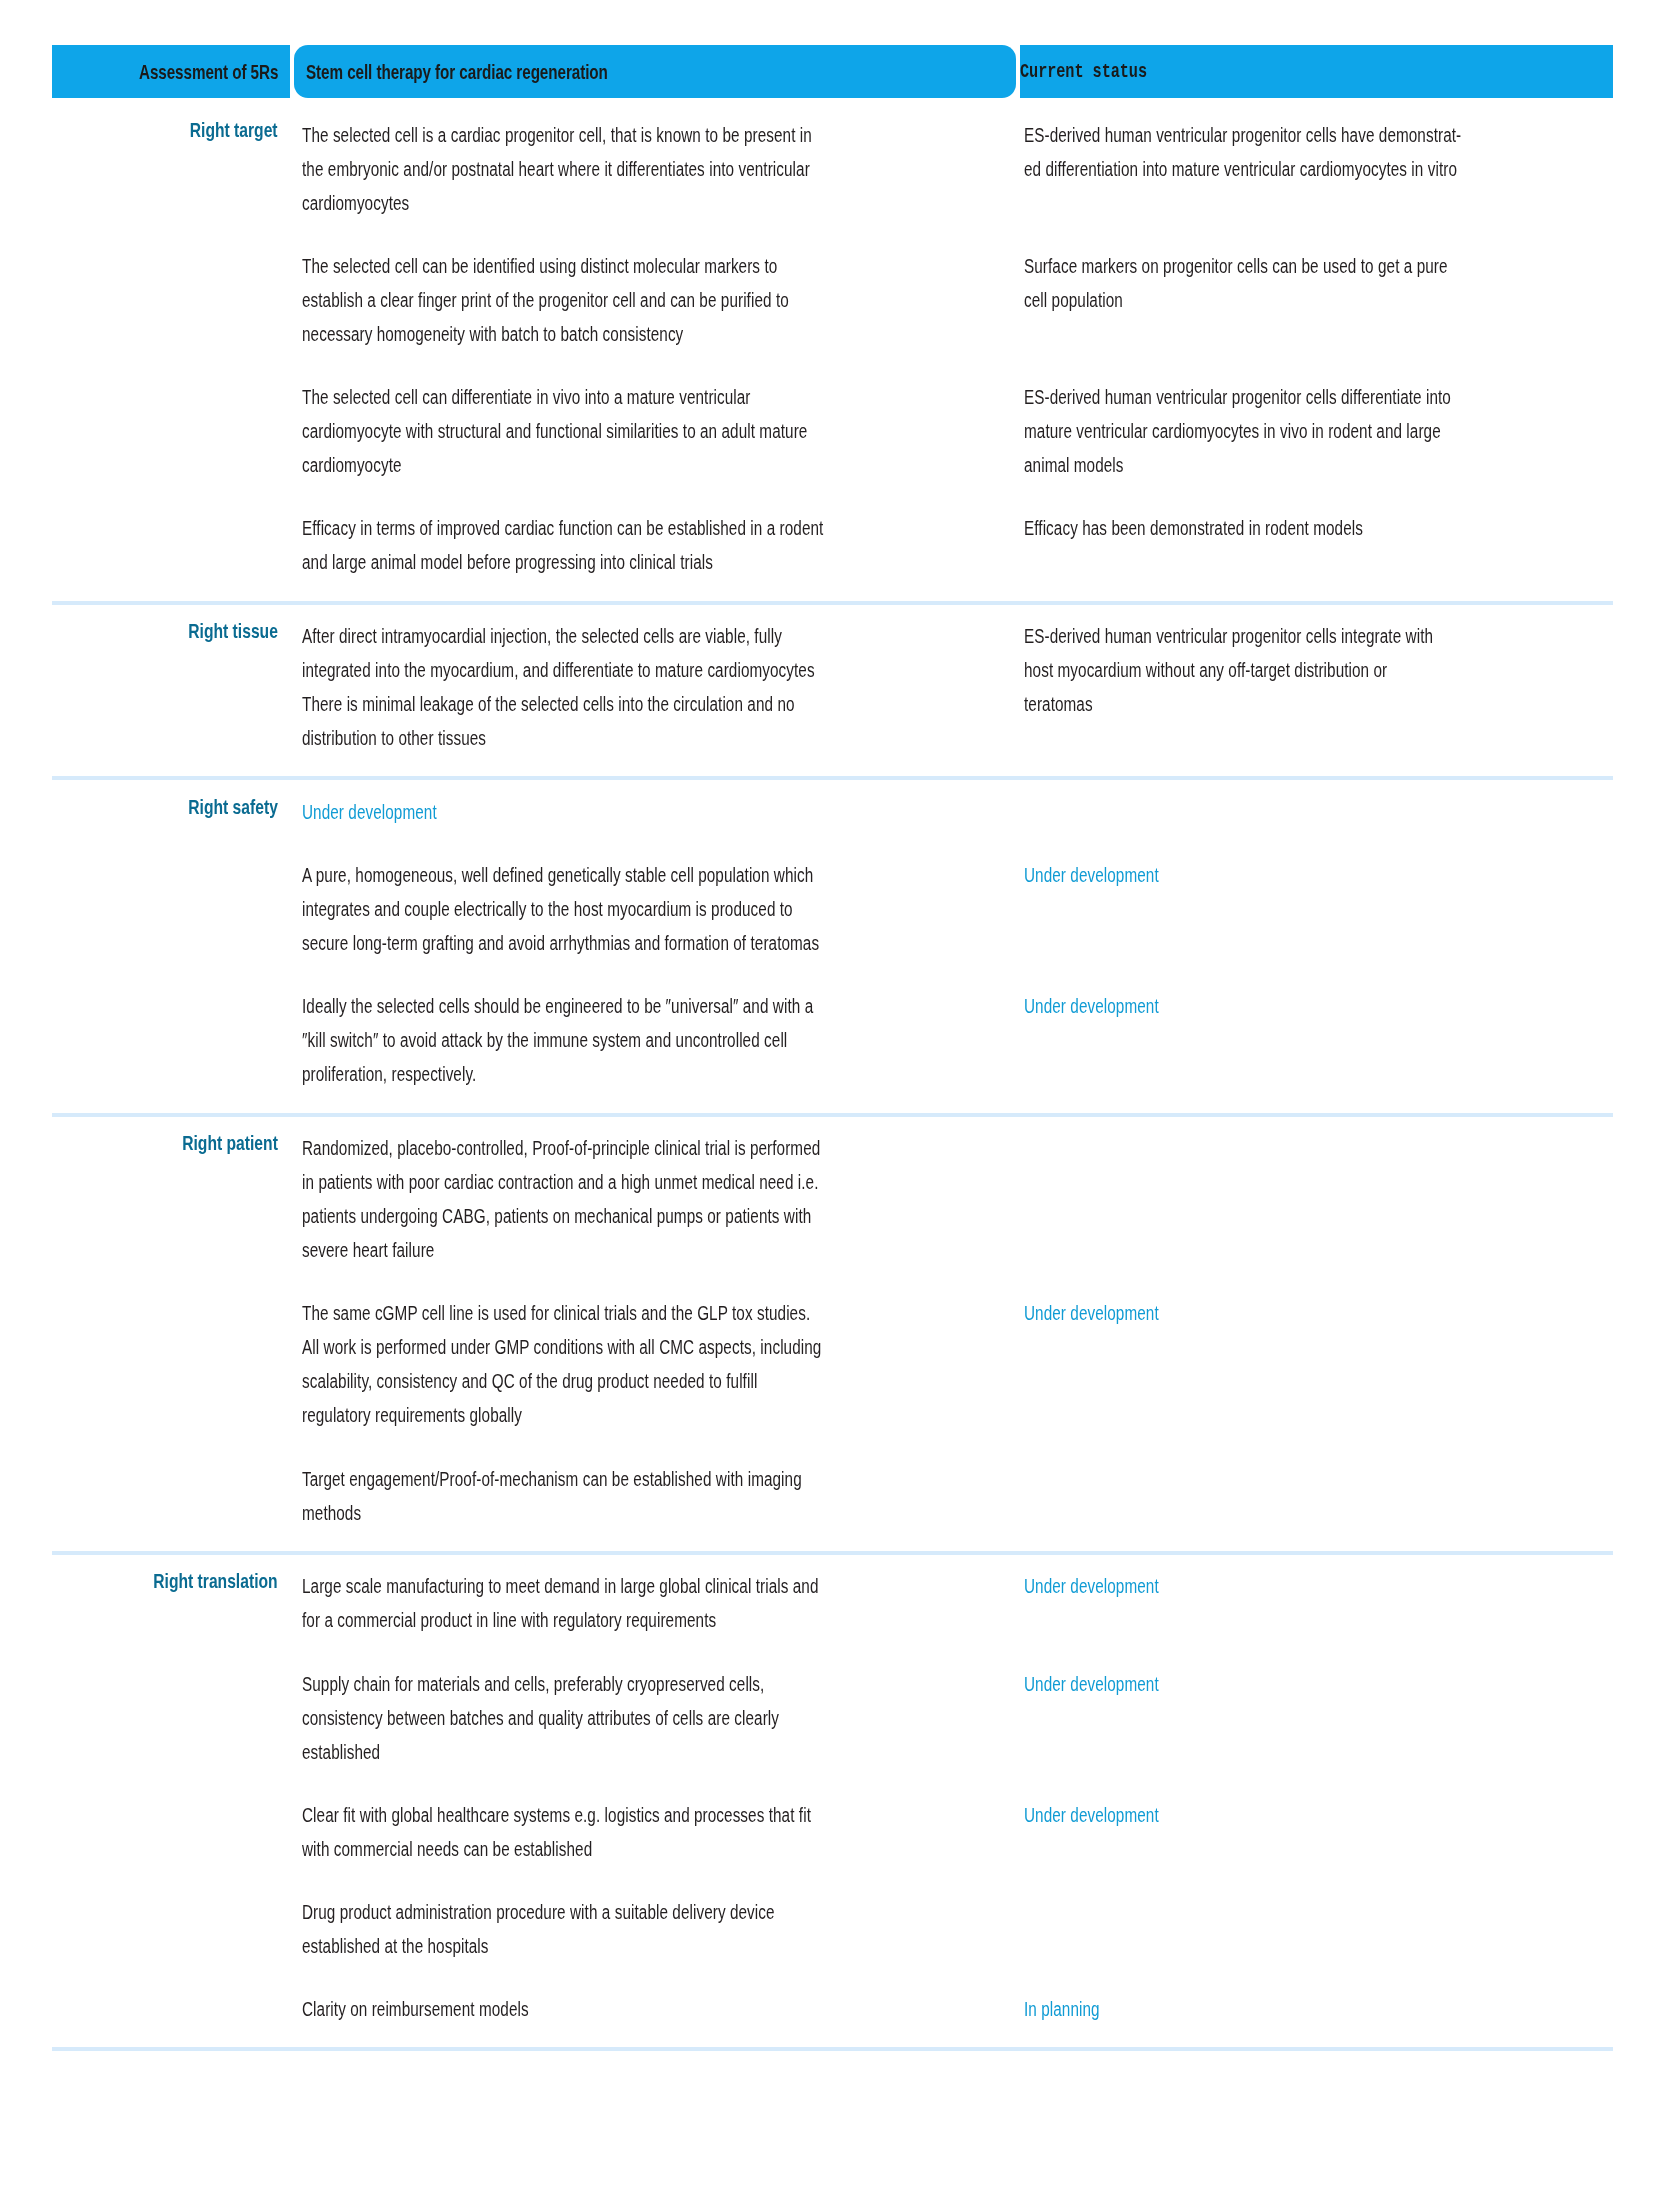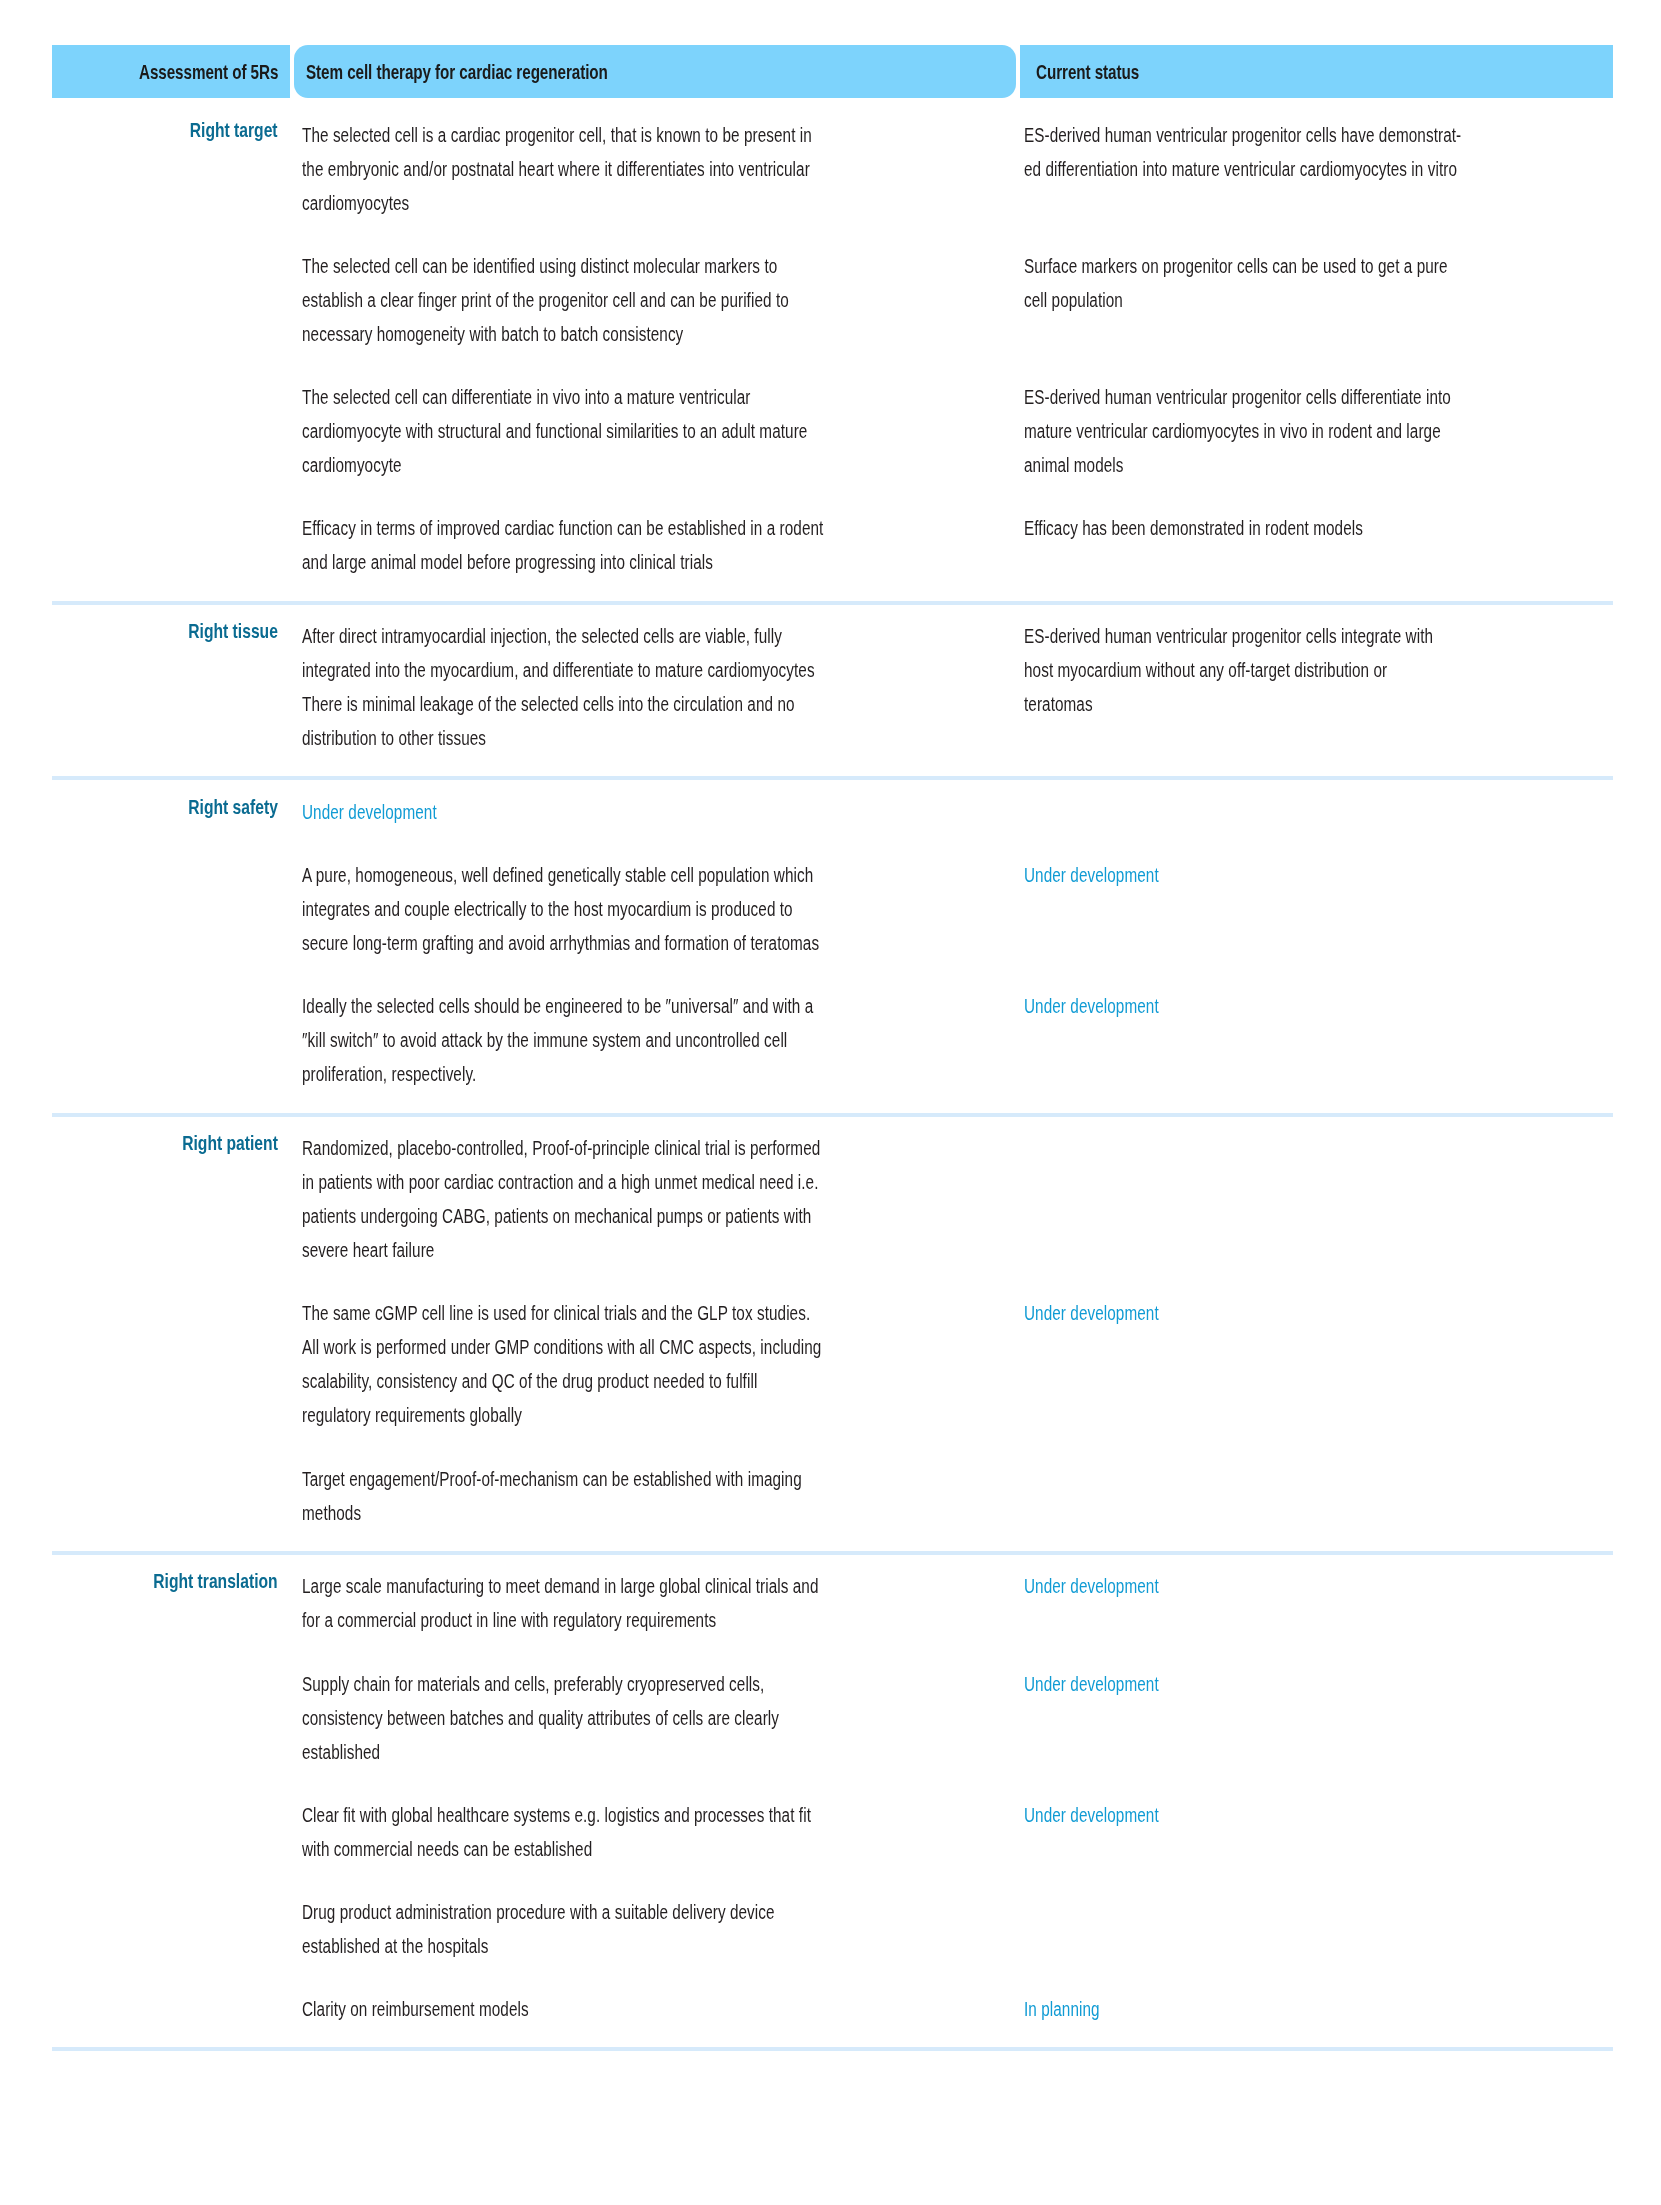--- a/index.html
+++ b/index.html
@@ -25,21 +25,21 @@
 
   
   .thead {
     display: flex;
     align-items: stretch;
     margin: 45px 0 0 0;
     padding: 0 48px 0 52px;
     gap: 4px;
   }
   .th {
-    background: #7dd3fc;
+    background: #0ea5e9;
     display: flex;
     align-items: center;
     box-sizing: border-box;
     height: 53px;
   }
   .th-label {
     font-weight: bold;
     font-size: 20.6px;
     letter-spacing: -0.1px;
     color: #1a1a1a;
@@ -56,21 +56,22 @@
   .th-1 .th-label {
     transform-origin: right center;
   }
   .th-2 {
     width: 722px;
     padding-left: 12px;
     border-radius: 14px;
   }
   .th-3 {
     flex: 1;
-    padding-left: 16px;
+    padding-left: 0;
+    font-family: Liberation Mono, monospace;
   }
 
   
   .tbody {
     padding: 0 48px 0 52px;
   }
 
   .section {
     border-bottom: 4.7px solid #d6eafb;
     padding-bottom: 6.6px;

